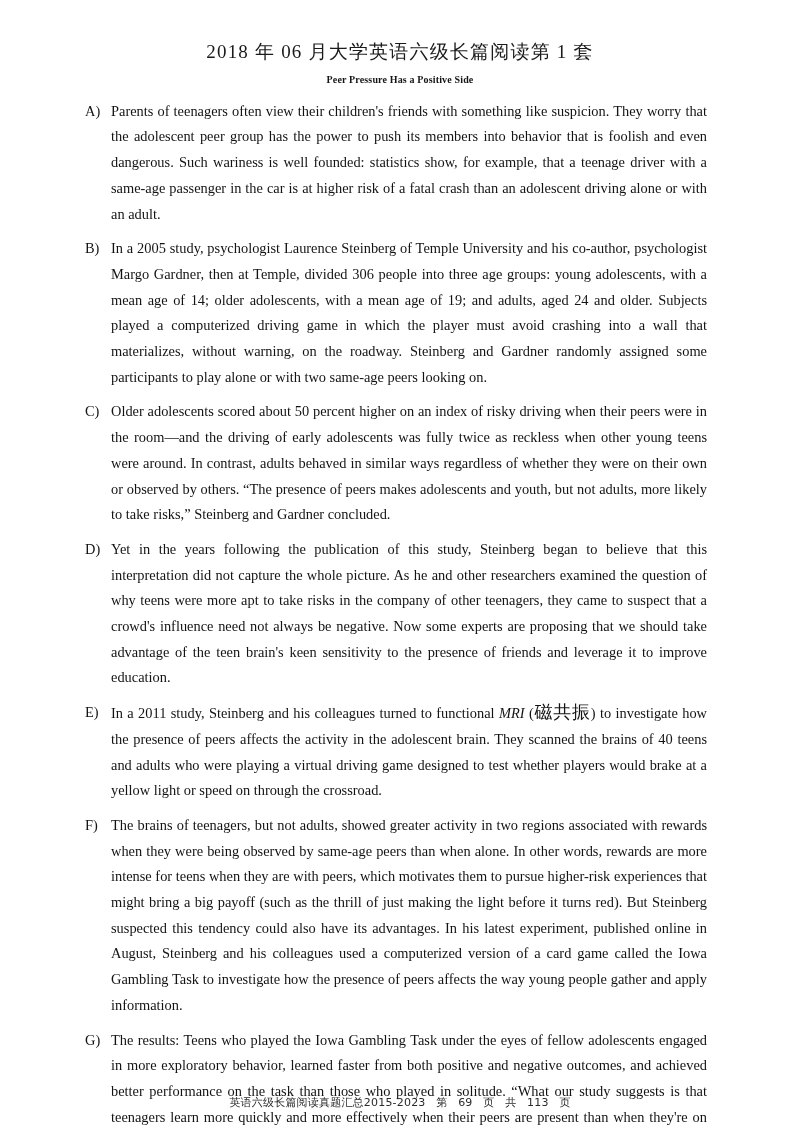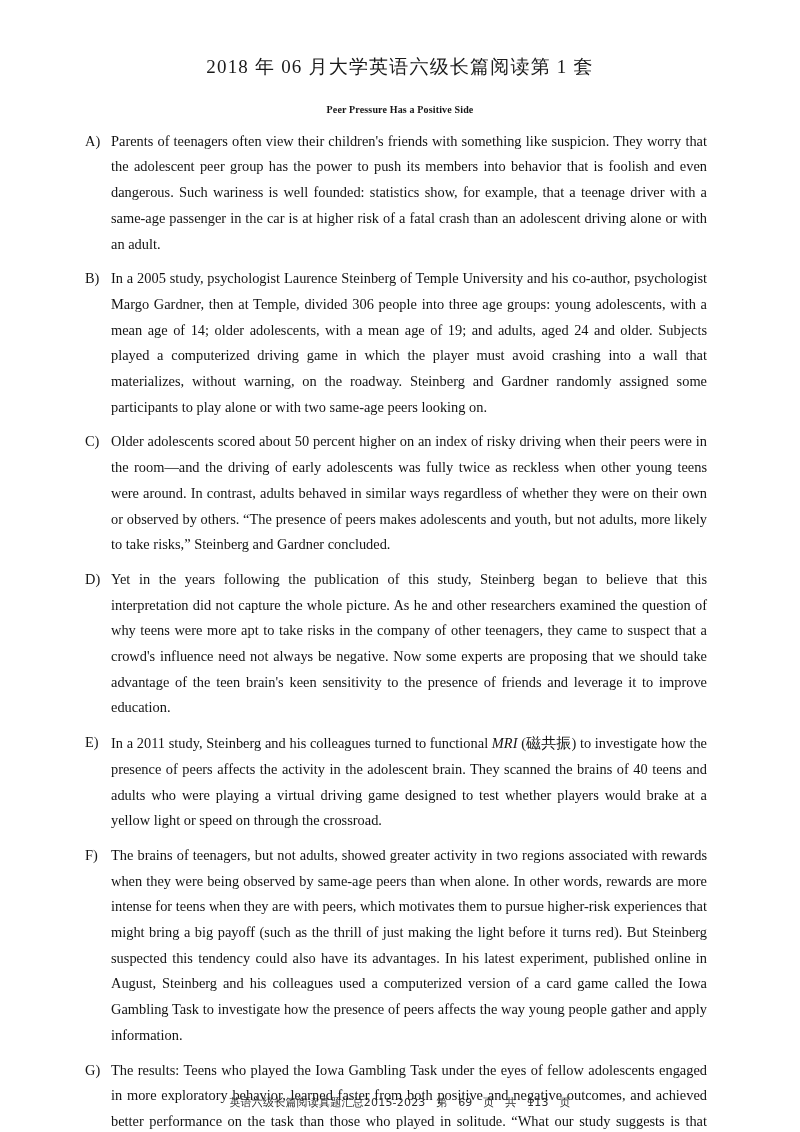--- a/index.html
+++ b/index.html
@@ -23,21 +23,21 @@
     padding: 0;
   }
 
   
   .doc-title {
     text-align: center;
     font-size: 19px;
     letter-spacing: 1.2px;
     font-weight: 400;
     color: #1a1a1a;
-    margin: 15px;
+    margin: 0;
     padding-top: 40px;
     line-height: 1.3;
     font-family: "Liberation Serif", "DejaVu Serif", serif;
   }
 
   .doc-subtitle {
     text-align: center;
     font-size: 10px;
     font-weight: bold;
     color: #141414;
@@ -83,22 +83,22 @@
   .para-text {
     display: block;
   }
 
   .para-text i,
   .para-text em {
     font-style: italic;
   }
 
   .cjk {
-    font-family: Liberation Sans, sans-serif;
-    font-size: 15px;
+    font-family: Liberation Serif, serif;
+    font-size: 18px;
     font-style: normal;
   }
 
   
   .footer {
     position: absolute;
     left: 0;
     right: 0;
     bottom: 22px;
     text-align: center;

